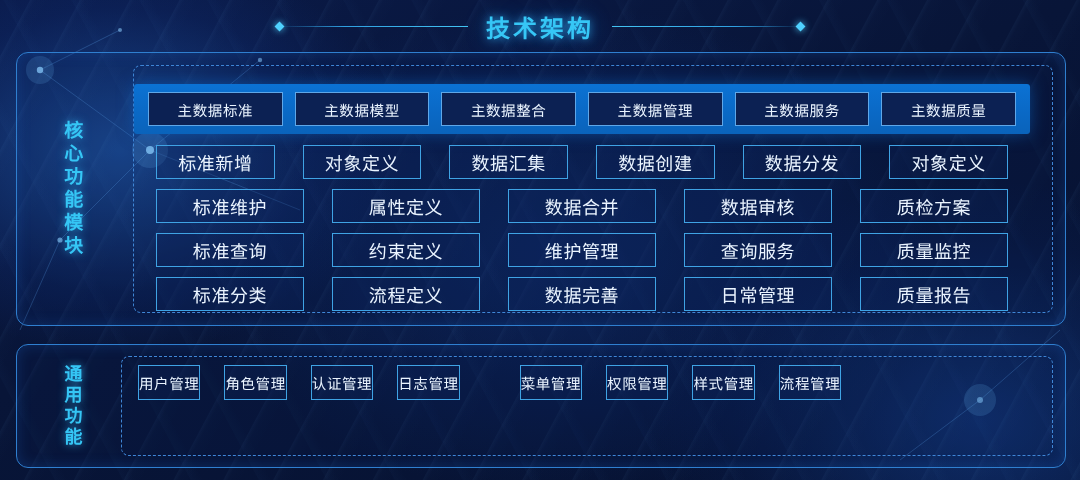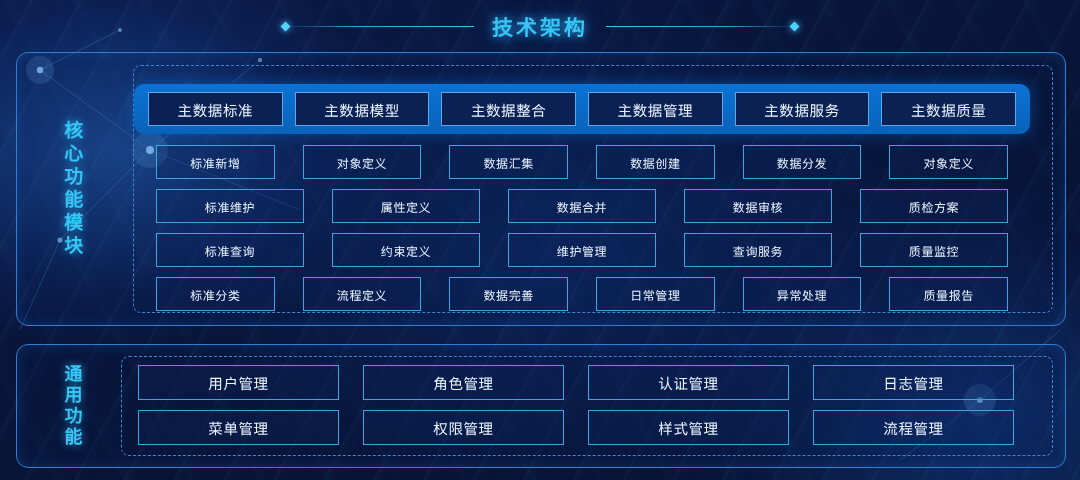--- a/index.html
+++ b/index.html
@@ -39,21 +39,21 @@
     opacity:.6;
   }
   .netsvg{position:absolute;inset:0;pointer-events:none;}
 
   
   .title-row{
     position:absolute;left:0;top:6px;width:1080px;height:40px;
     display:flex;align-items:center;justify-content:center;gap:0;
   }
   .title-text{
-    color:#36c7f6;font-size:21px;font-weight:bold;letter-spacing:3px;
+    color:#36c7f6;font-size:24px;font-weight:bold;letter-spacing:3px;
     text-shadow:0 0 10px rgba(50,190,255,.75),0 0 22px rgba(30,140,255,.45);
     padding:0 18px;white-space:nowrap;
   }
   .tline{height:1px;width:190px;background:linear-gradient(90deg,rgba(42,150,230,0) 0%,#2f9fe0 35%,#43c3f2 100%);position:relative;}
   .tline.right{background:linear-gradient(270deg,rgba(42,150,230,0) 0%,#2f9fe0 35%,#43c3f2 100%);}
   .tdot{
     position:absolute;top:50%;width:7px;height:7px;margin-top:-3.5px;
     background:#4fd2ff;transform:rotate(45deg);
     box-shadow:0 0 7px rgba(80,210,255,.95);
   }
@@ -87,48 +87,48 @@
     border:1px dashed #3f86d6;
     border-radius:8px;
   }
   #core-dashed{left:116px;top:12px;right:12px;bottom:12px;}
   #common-dashed{left:104px;top:11px;right:12px;bottom:11px;}
 
   
   .header-band{
     position:absolute;left:134px;top:84px;width:896px;height:50px;
     background:linear-gradient(180deg,#0b72d4 0%,#0a69c6 55%,#0a63bb 100%);
-    border-radius:10px;
+    border-radius:3px;
     box-shadow:0 0 16px rgba(14,110,210,.5);
     display:flex;align-items:center;gap:0;padding:0 8px;box-sizing:border-box;
   }
   .hcell{
     flex:1 1 0;margin:0 6px;height:32px;
     background:#0c2153;
     border:1px solid #5fa7e8;
     display:flex;align-items:center;justify-content:center;
     color:#eaf4ff;font-size:14.5px;letter-spacing:.6px;white-space:nowrap;
   }
   .grid{
     position:absolute;left:134px;top:140px;width:896px;
     display:flex;flex-direction:column;gap:0;
   }
   .grow{display:flex;padding:0 8px;box-sizing:border-box;}
   .cell{
     flex:1 1 0;margin:5px 14px;height:32px;
     border:1px solid #3fa3e4;
     background:rgba(12,36,92,0.30);
     display:flex;align-items:center;justify-content:center;
-    color:#eaf4ff;font-size:12px;letter-spacing:.6px;white-space:nowrap;
+    color:#eaf4ff;font-size:18px;letter-spacing:.6px;white-space:nowrap;
   }
 
   
   .cgrid{
     position:absolute;left:120px;top:360px;width:912px;
-    display:flex;flex-direction:column;
+    display:flex;gap:24px;
   }
   .crow{display:flex;padding:0 6px;box-sizing:border-box;}
   .ccell{
     flex:1 1 0;margin:5px 12px;height:33px;
     border:1px solid #3fa3e4;
     background:rgba(12,36,92,0.30);
     display:flex;align-items:center;justify-content:center;
     color:#eaf4ff;font-size:14.5px;letter-spacing:.6px;white-space:nowrap;
   }
 </style>
@@ -213,21 +213,20 @@
       <div class="cell">约束定义</div>
       <div class="cell">维护管理</div>
       <div class="cell">查询服务</div>
       <div class="cell">质量监控</div>
     </div>
     <div class="grow">
       <div class="cell">标准分类</div>
       <div class="cell">流程定义</div>
       <div class="cell">数据完善</div>
       <div class="cell">日常管理</div>
-      <div class="cell">异常处理</div>
       <div class="cell">质量报告</div>
     </div>
   </div>
 
   <div class="panel" id="panel-common">
     <div class="side-label">
       <span>通用功能</span>
     </div>
     <div class="dashed-area" id="common-dashed"></div>
   </div>

